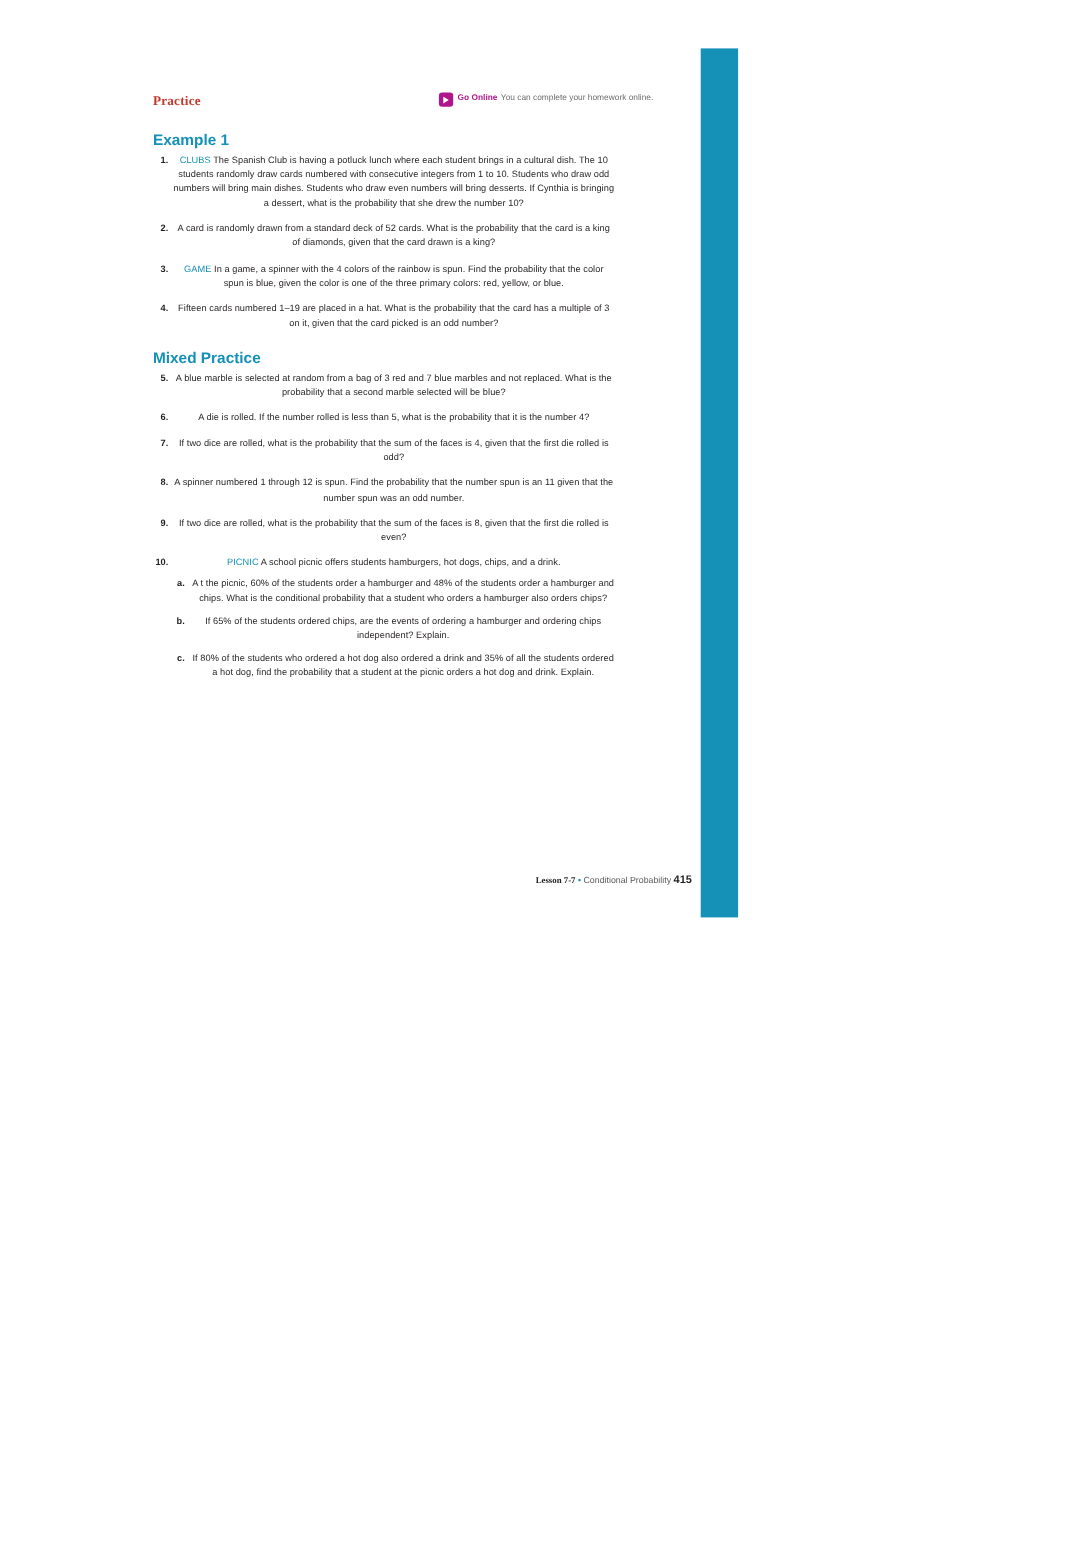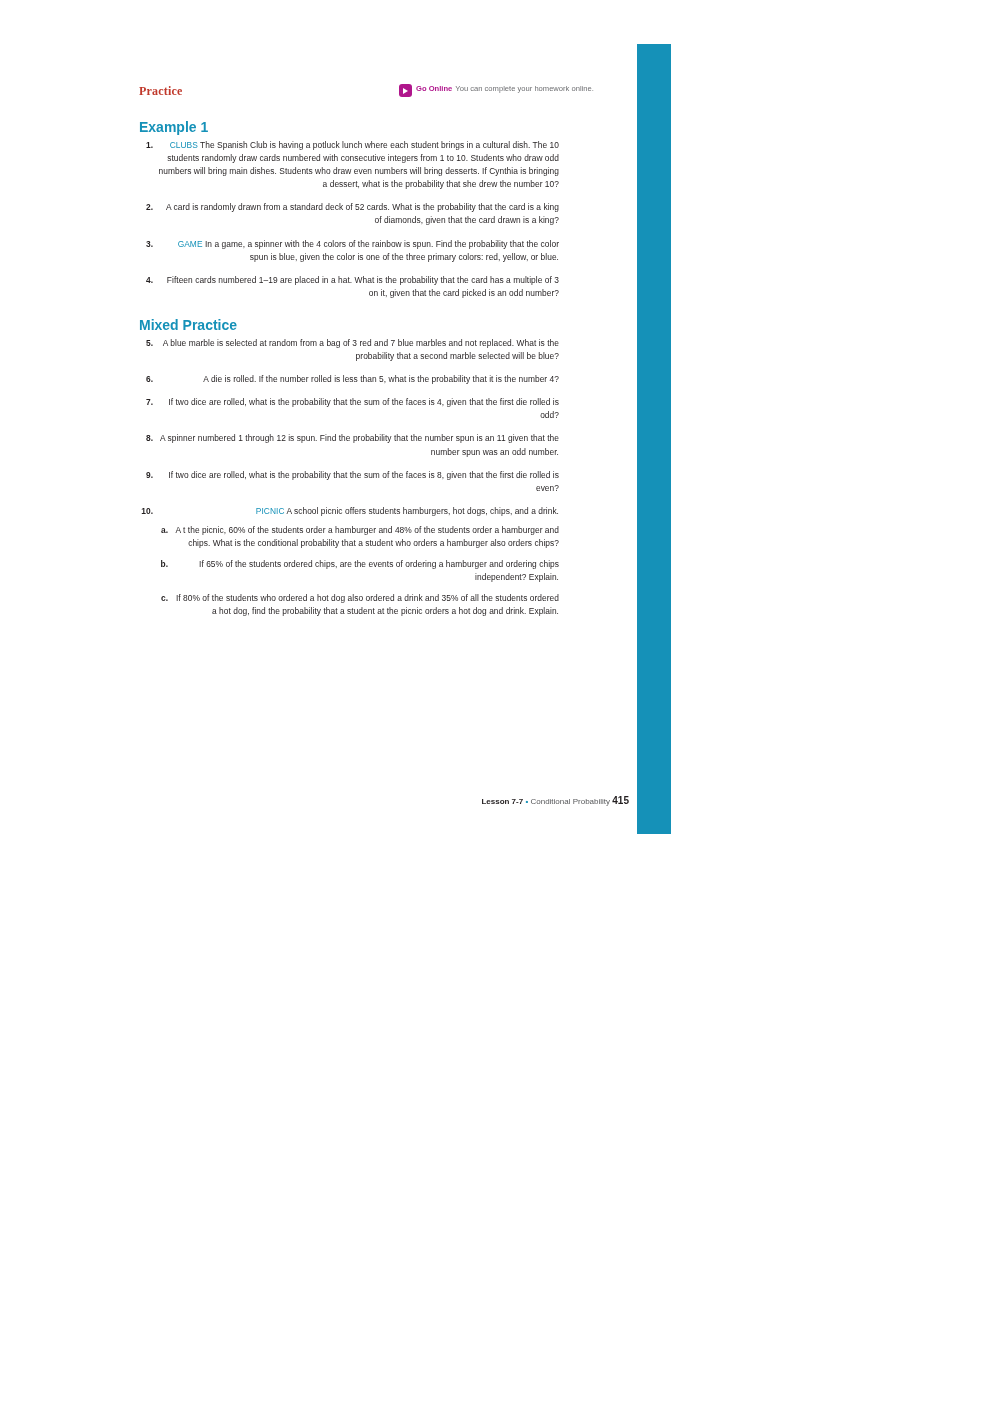--- a/index.html
+++ b/index.html
@@ -113,21 +113,21 @@
     top: 0;
     width: 14px;
     text-align: right;
     font-size: 8.4px;
     font-weight: bold;
     line-height: 13.1px;
   }
   .ptext {
     font-size: 8.4px;
     line-height: 13.1px;
-    text-align: right;
+    text-align: center;
     letter-spacing: 0.05px;
   }
   .tag {
     color: #1591b8;
     font-weight: normal;
   }
   ol.subparts {
     list-style: none;
     margin: 6px 0 0 0;
     padding: 0;
@@ -153,20 +153,21 @@
     top: 795px;
     width: 490px;
     text-align: right;
     font-size: 8px;
     color: #58595b;
     white-space: nowrap;
   }
   .footer .lesson {
     font-weight: bold;
     color: #231f20;
+    font-family: Liberation Serif, serif;
   }
   .footer .dot {
     color: #1591b8;
     font-weight: bold;
   }
   .footer .pageno {
     font-weight: bold;
     font-size: 10px;
     color: #231f20;
   }

